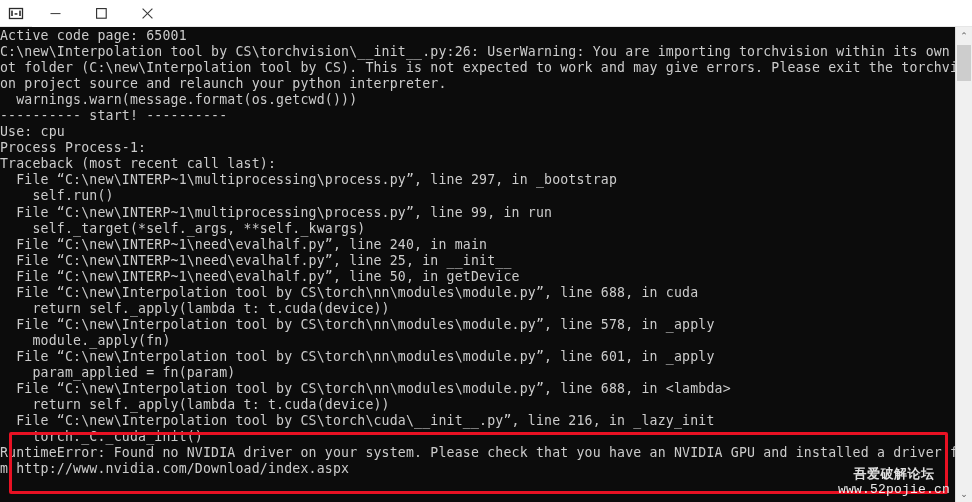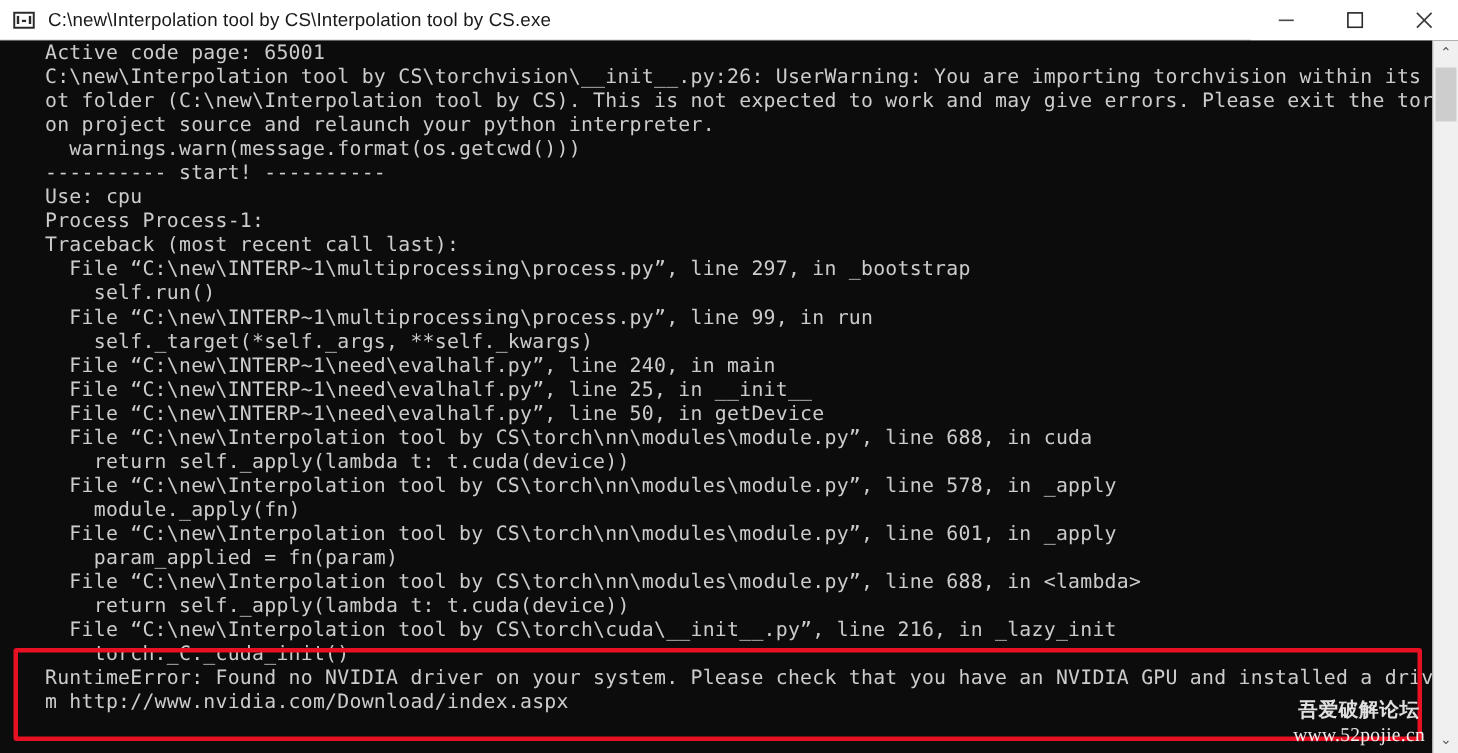--- a/index.html
+++ b/index.html
@@ -81,21 +81,20 @@
     font-family: "DejaVu Sans Mono", monospace;
     font-size: 13.2px;
     line-height: 16.05px;
     letter-spacing: 0.18px;
     white-space: pre;
     padding-top: 1px;
   }
   .cline {
     height: 16.05px;
     overflow: hidden;
-    padding-left: 30px;
   }
 
   
   .scrollbar {
     position: absolute;
     top: 27px;
     right: 0;
     width: 17px;
     height: 475px;
     background: #f0f0f0;
@@ -150,21 +149,21 @@
   .wm-cn {
     font-family: "DejaVu Sans", sans-serif;
     font-size: 13px;
     font-weight: bold;
     color: #f2f2f2;
     letter-spacing: 0.5px;
     opacity: 0.92;
     white-space: nowrap;
   }
   .wm-url {
-    font-family: Liberation Serif, serif;
+    font-family: Liberation Mono, monospace;
     font-size: 13px;
     color: #f7f7f7;
     margin-top: 3px;
     letter-spacing: 0.2px;
     white-space: nowrap;
     opacity: 0.95;
   }
 </style>
 </head>
 <body>
@@ -173,21 +172,20 @@
 
   <div class="titlebar">
     <span class="tb-icon">
       <svg width="16" height="16" viewBox="0 0 16 16">
         <rect x="1.5" y="3.5" width="13" height="10" fill="none" stroke="#2b2b2b" stroke-width="1.3"></rect>
         <rect x="3.2" y="5.6" width="1.6" height="5.4" fill="#2b2b2b"></rect>
         <rect x="11.2" y="5.6" width="1.6" height="5.4" fill="#2b2b2b"></rect>
         <rect x="6.6" y="8.2" width="2.8" height="1.5" fill="#2b2b2b"></rect>
       </svg>
     </span>
-    <span class="tb-title">C:\new\Interpolation tool by CS\Interpolation tool by CS.exe</span>
     <div class="wincontrols">
       <div class="wc">
         <svg width="11" height="11" viewBox="0 0 11 11">
           <rect x="0.5" y="5" width="10" height="1.1" fill="#4a4a4a"></rect>
         </svg>
       </div>
       <div class="wc">
         <svg width="11" height="11" viewBox="0 0 11 11">
           <rect x="0.6" y="0.6" width="9.6" height="9.6" fill="none" stroke="#2b2b2b" stroke-width="1.1"></rect>
         </svg>

